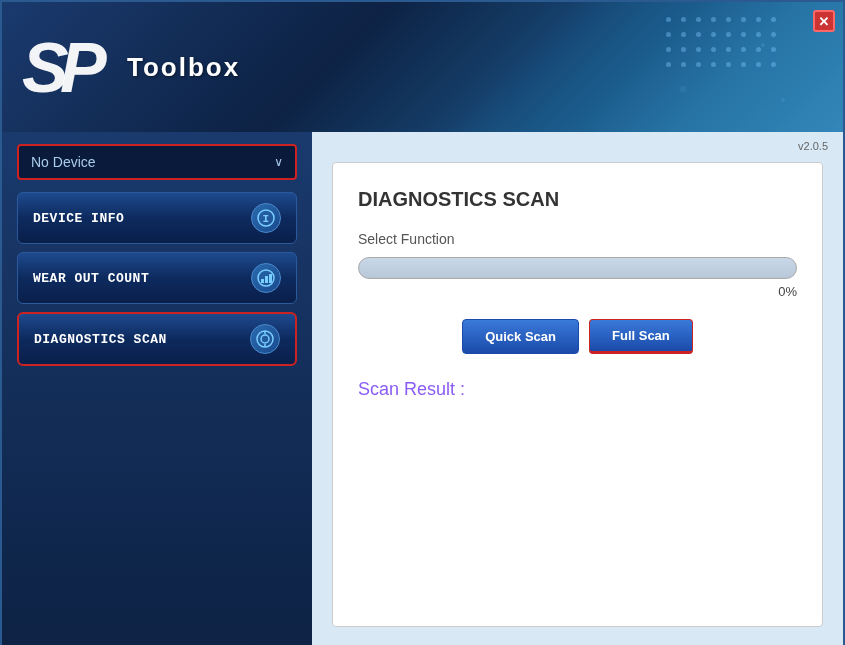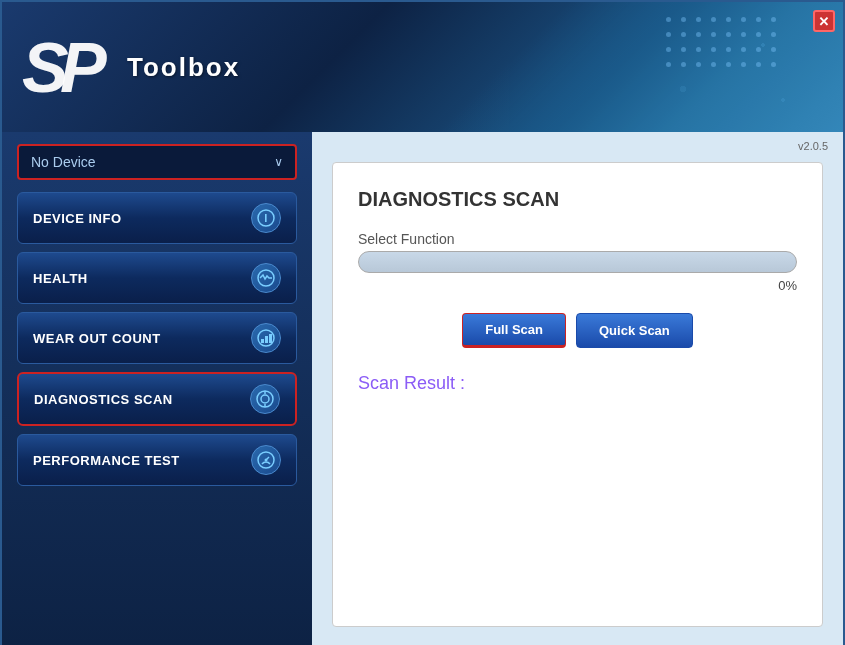--- a/index.html
+++ b/index.html
@@ -136,20 +136,21 @@
       padding: 10px 15px;
       color: white;
       font-size: 13px;
       font-weight: bold;
       letter-spacing: 0.5px;
       display: flex;
       align-items: center;
       justify-content: space-between;
       cursor: pointer;
       text-transform: uppercase;
+      font-family: Liberation Mono, monospace;
     }
 
     .nav-btn.active {
       background: linear-gradient(180deg, #1e4a8e 0%, #0d2a5e 50%, #0a1f4a 100%);
       border: 2px solid #cc2222;
     }
 
     .nav-btn-icon {
       width: 30px;
       height: 30px;
@@ -192,21 +193,21 @@
     .content-title {
       font-size: 20px;
       font-weight: bold;
       color: #333;
       margin-bottom: 20px;
     }
 
     .select-function-label {
       font-size: 14px;
       color: #555;
-      margin-bottom: 4px;
+      margin-bottom: 10px;
     }
 
     .progress-bar-container {
       width: 100%;
       height: 22px;
       background: linear-gradient(180deg, #c8d8e8, #b8c8d8);
       border-radius: 11px;
       border: 1px solid #aaa;
       overflow: hidden;
       margin-bottom: 5px;
@@ -354,29 +355,20 @@
       <div class="nav-btn">
         <span>DEVICE INFO</span>
         <div class="nav-btn-icon">
           <svg width="18" height="18" viewBox="0 0 18 18">
             <circle cx="9" cy="9" r="8" fill="none" stroke="#7aceff" stroke-width="1.5"></circle>
             <text x="9" y="13" text-anchor="middle" fill="#7aceff" font-size="11" font-weight="bold">i</text>
           </svg>
         </div>
       </div>
 
-      <div class="nav-btn">
-        <span>HEALTH</span>
-        <div class="nav-btn-icon">
-          <svg width="18" height="18" viewBox="0 0 18 18">
-            <circle cx="9" cy="9" r="8" fill="none" stroke="#7aceff" stroke-width="1.5"></circle>
-            <path d="M3 9 L6 6 L8 10 L10 7 L12 9 L15 9" fill="none" stroke="#7aceff" stroke-width="1.5"></path>
-          </svg>
-        </div>
-      </div>
 
       <div class="nav-btn">
         <span>WEAR OUT COUNT</span>
         <div class="nav-btn-icon">
           <svg width="18" height="18" viewBox="0 0 18 18">
             <circle cx="9" cy="9" r="8" fill="none" stroke="#7aceff" stroke-width="1.5"></circle>
             <rect x="4" y="10" width="3" height="4" fill="#7aceff"></rect>
             <rect x="8" y="7" width="3" height="7" fill="#7aceff"></rect>
             <rect x="12" y="5" width="3" height="9" fill="#7aceff"></rect>
           </svg>
@@ -388,52 +380,41 @@
         <div class="nav-btn-icon">
           <svg width="18" height="18" viewBox="0 0 18 18">
             <circle cx="9" cy="9" r="8" fill="none" stroke="#7aceff" stroke-width="1.5"></circle>
             <circle cx="9" cy="9" r="4" fill="none" stroke="#7aceff" stroke-width="1.5"></circle>
             <line x1="9" y1="1" x2="9" y2="4" stroke="#7aceff" stroke-width="1.5"></line>
             <line x1="9" y1="14" x2="9" y2="17" stroke="#7aceff" stroke-width="1.5"></line>
           </svg>
         </div>
       </div>
 
-      <div class="nav-btn">
-        <span>PERFORMANCE TEST</span>
-        <div class="nav-btn-icon">
-          <svg width="18" height="18" viewBox="0 0 18 18">
-            <circle cx="9" cy="9" r="8" fill="none" stroke="#7aceff" stroke-width="1.5"></circle>
-            <path d="M5 13 A5 5 0 0 1 13 13" fill="none" stroke="#7aceff" stroke-width="1.5"></path>
-            <line x1="9" y1="9" x2="12" y2="6" stroke="#7aceff" stroke-width="1.5"></line>
-            <circle cx="9" cy="9" r="1.5" fill="#7aceff"></circle>
-          </svg>
-        </div>
-      </div>
 
 
     </div>
 
     <div class="right-panel">
       <div class="version-text">v2.0.5</div>
 
       <div class="content-card">
         <div class="content-title">DIAGNOSTICS SCAN</div>
 
         <div class="select-function-label">Select Function</div>
 
         <div class="progress-bar-container">
           <div class="progress-bar-fill" style="width: 0%"></div>
         </div>
 
         <div class="progress-percent">0%</div>
 
         <div class="scan-buttons">
+          <button class="scan-btn scan-btn-quick">Quick Scan</button>
           <button class="scan-btn scan-btn-full">Full Scan</button>
-          <button class="scan-btn scan-btn-quick">Quick Scan</button>
         </div>
 
         <div class="scan-result-label">Scan Result :</div>
       </div>
     </div>
 
   </div>
 </div>
 
 </body></html>

